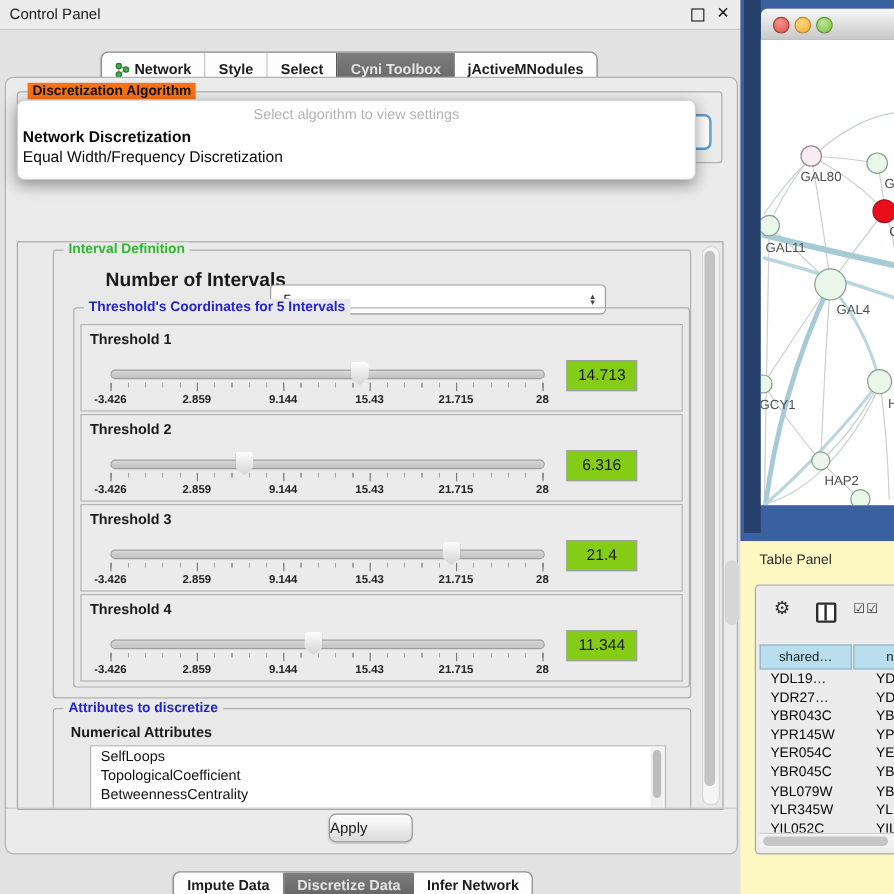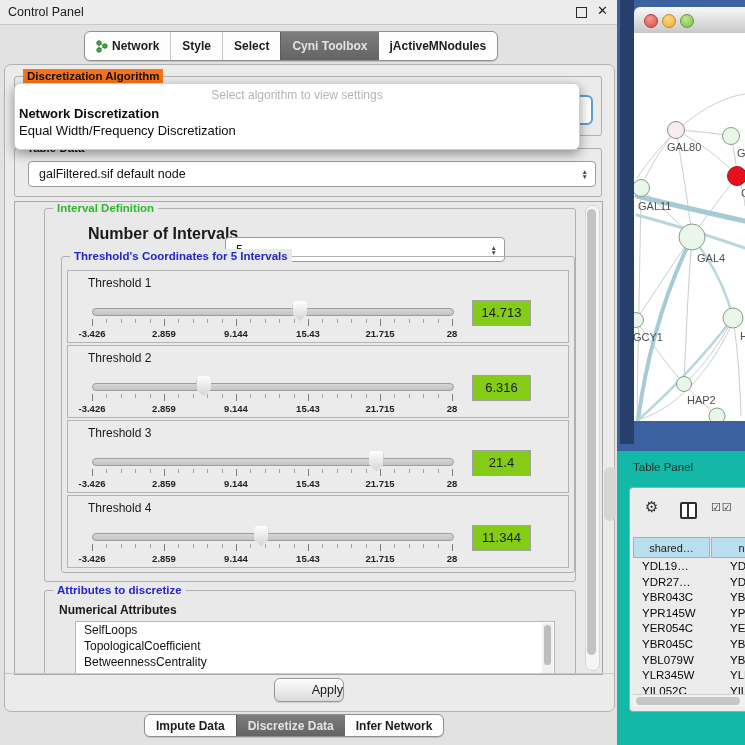--- a/index.html
+++ b/index.html
@@ -9,21 +9,21 @@
 
   
   .cp{position:absolute;left:0;top:0;width:617px;height:745px;background:#e2e2e2;}
   .cp-titlebar{position:absolute;left:0;top:0;width:617px;height:24px;background:#ececec;
                border-bottom:1px solid #c9c9c9;}
   .cp-title{position:absolute;left:8px;top:5px;font-size:12.5px;color:#1b1b1b;}
   .float-icon{position:absolute;right:30px;top:7px;width:9px;height:9px;border:1.5px solid #2a2a2a;background:#ececec;}
   .close-icon{position:absolute;right:9px;top:3px;font-size:13px;font-weight:700;color:#1a1a1a;}
 
   .tabstrip{position:absolute;display:flex;background:#fdfdfd;border:1px solid #8f8f8f;
-            border-radius:6px;overflow:hidden;box-shadow:0 1px 1px rgba(0,0,0,.15);}
+            border-radius:6px;overflow:hidden;box-shadow:0 1px 1px rgba(0,0,0,.15);margin-top:12px;}
   .tabstrip .tab{display:flex;align-items:center;justify-content:center;gap:4px;
                  font-size:12px;font-weight:700;color:#1c1c1c;padding:0 11px;white-space:nowrap;}
   .tabstrip .tab + .tab{border-left:1px solid #c6c6c6;}
   .tabstrip .tab.selected{background:linear-gradient(#7d7d7d,#646464);color:#e4e4e4;border-left:1px solid #5c5c5c;text-align:right;}
   .tabstrip .tab.selected + .tab{border-left:none;}
   #top-tabs{left:84px;top:31px;height:28px;}
   #bottom-tabs{left:144px;top:714px;height:21px;}
   #bottom-tabs .tab{font-size:12px;}
 
   .outer-panel{position:absolute;left:4px;top:64px;width:609px;height:646px;background:#ebebeb;
@@ -52,21 +52,21 @@
            border:1px solid #d7d7d7;border-radius:7px;}
   .vscroll .thumb{position:absolute;left:1px;top:3px;width:9px;height:446px;background:#c3c3c3;border-radius:5px;}
 
   .interval-group{left:29px;top:6px;width:530px;height:372px;}
   .group .group-label{background:#e9e9e9;}
   .noi-label{position:absolute;left:43px;top:16px;font-size:16px;font-weight:700;}
   .noi-combo{left:180px;top:28px;width:278px;height:23px;}
   .thr-group{left:16px;top:47px;width:512px;height:315px;}
 
   .thr-box{position:absolute;left:5px;width:500px;height:71px;background:#ebebeb;border:1px solid #b4b4b4;}
-  .thr-label{position:absolute;left:20px;top:5px;font-size:12px;font-weight:400;}
+  .thr-label{position:absolute;left:7px;top:5px;font-size:12px;font-weight:700;}
   .slider{position:absolute;left:24px;top:22px;width:360px;height:46px;}
   .track{position:absolute;left:0;top:15px;width:100%;height:6px;border:1px solid #9d9d9d;border-radius:4px;
          background:linear-gradient(#d6d6d6,#c3c3c3);}
   .thumb-sl{position:absolute;top:8px;width:15px;height:20px;transform:translateX(-50%);
          background:linear-gradient(#fefefe,#d4d4d4);
          clip-path:polygon(50% 100%,0 68%,0 14%,16% 0,84% 0,100% 14%,100% 68%);
          filter:drop-shadow(0 0 1px #7d7d7d);}
   .minor-ticks{position:absolute;left:0;top:26px;width:100.5%;height:4px;
          background:repeating-linear-gradient(to right,#a3a3a3 0 1px,transparent 1px 14.4px);}
   .major-tick{position:absolute;top:26px;width:1px;height:7px;background:#7e7e7e;}
@@ -78,21 +78,21 @@
   .attr-heading{position:absolute;left:14px;top:12px;font-size:12px;font-weight:700;}
   .attr-list{position:absolute;left:30px;top:30px;width:478px;height:58px;background:#fff;
              border:1px solid #b8b8b8;overflow:hidden;}
   .attr-item{font-size:12px;line-height:16px;padding-left:8px;color:#111;}
   .list-vscroll{position:absolute;right:1px;top:1px;width:11px;height:54px;background:#f0f0f0;}
   .list-vscroll .thumb{position:absolute;left:2px;top:2px;width:7px;height:40px;background:#bdbdbd;border-radius:4px;}
 
   .apply-divider{position:absolute;left:0;top:608px;width:100%;border-top:1px solid #c9c9c9;}
   .apply-button{position:absolute;left:269px;top:613px;width:68px;height:22px;border:1px solid #969696;
                 border-radius:6px;background:linear-gradient(#fefefe,#dadada);font-size:12.5px;
-                text-align:right;line-height:22px;box-shadow:0 1px 1px rgba(0,0,0,.12);}
+                text-align:left;line-height:22px;box-shadow:0 1px 1px rgba(0,0,0,.12);}
 
   
   .popup{position:absolute;left:14px;top:83px;width:564px;height:65px;background:#fff;z-index:60;
          border:1px solid #cfcfcf;border-radius:6px;box-shadow:0 4px 12px rgba(0,0,0,.4);overflow:hidden;}
   .popup-hint{position:absolute;left:0;top:4px;width:100%;text-align:center;font-size:12px;color:#b4b4b4;}
   .popup-opt{position:absolute;left:4px;font-size:13px;color:#0c0c0c;white-space:nowrap;}
   .popup-opt.first{top:22px;font-weight:700;}
   .popup-opt.second{top:39px;}
 
   
@@ -101,21 +101,21 @@
   .net-titlebar{position:absolute;left:17px;top:7px;width:111px;height:26px;
                 background:linear-gradient(#f9f9f9,#c7c7c7);border-bottom:1px solid #8f8f8f;
                 border-top-left-radius:6px;}
   .light{position:absolute;top:7px;width:12px;height:12px;border-radius:50%;}
   .light.red{left:10px;background:radial-gradient(circle at 40% 30%,#f4948c,#dd4f44);border:1px solid #b03a32;}
   .light.yellow{left:28px;background:radial-gradient(circle at 40% 30%,#fcd87e,#edac38);border:1px solid #c08b28;}
   .light.green{left:46px;background:radial-gradient(circle at 40% 30%,#bce68f,#7cbf4e);border:1px solid #61953c;}
   .net-canvas{position:absolute;left:17px;top:33px;width:111px;height:388px;background:#fff;overflow:hidden;}
 
   
-  .tp{position:absolute;left:617px;top:451px;width:128px;height:294px;background:#14b8a6;overflow:hidden;}
+  .tp{position:absolute;left:617px;top:451px;width:128px;height:294px;background:#fef9c3;overflow:hidden;}
   .tp-title{position:absolute;left:16px;top:10px;font-size:11.5px;color:#2a2a2a;}
   .tp-box{position:absolute;left:12px;top:36px;width:140px;height:223px;background:#ececec;
           border:1px solid #a6a6a6;border-radius:4px;overflow:hidden;}
   .gear{position:absolute;left:15px;top:10px;font-size:15px;color:#2e2e2e;}
   .split-icon{position:absolute;left:50px;top:14px;width:13px;height:13px;border:2px solid #2e2e2e;
               border-radius:2px;background:#fff;}
   .split-icon::after{content:"";position:absolute;left:5px;top:0;width:2px;height:13px;background:#2e2e2e;}
   .checks{position:absolute;left:81px;top:13px;font-size:11px;color:#2e2e2e;letter-spacing:1px;}
   .tbl-header{position:absolute;left:3px;top:49px;display:flex;height:21px;}
   .tbl-header .hcell{background:#b9dfef;border:1px solid #8fb6c6;font-size:11px;color:#1a1a1a;
@@ -169,30 +169,20 @@
         </div>
       </div>
 
     <div class="outer-panel">
 
       <div class="group algo-group">
         <span class="group-label" style="background:#f97316">Discretization Algorithm</span>
         <div class="combo algo-combo"></div>
       </div>
 
-      <div class="group td-group">
-        <span class="group-label" style="background:#ebebeb">Table Data</span>
-        <div class="combo td-combo">
-          <span class="val">galFiltered.sif default node</span>
-          <span class="spinner">
-              <span>▲</span>
-              <span>▼</span>
-            </span>
-        </div>
-      </div>
 
       <div class="scroll-panel">
         <div class="group interval-group">
           <span class="group-label green">Interval Definition</span>
           <span class="noi-label">Number of Intervals</span>
           <div class="combo noi-combo">
             <span class="val">5</span>
             <span class="spinner">
                 <span>▲</span>
                 <span>▼</span>

